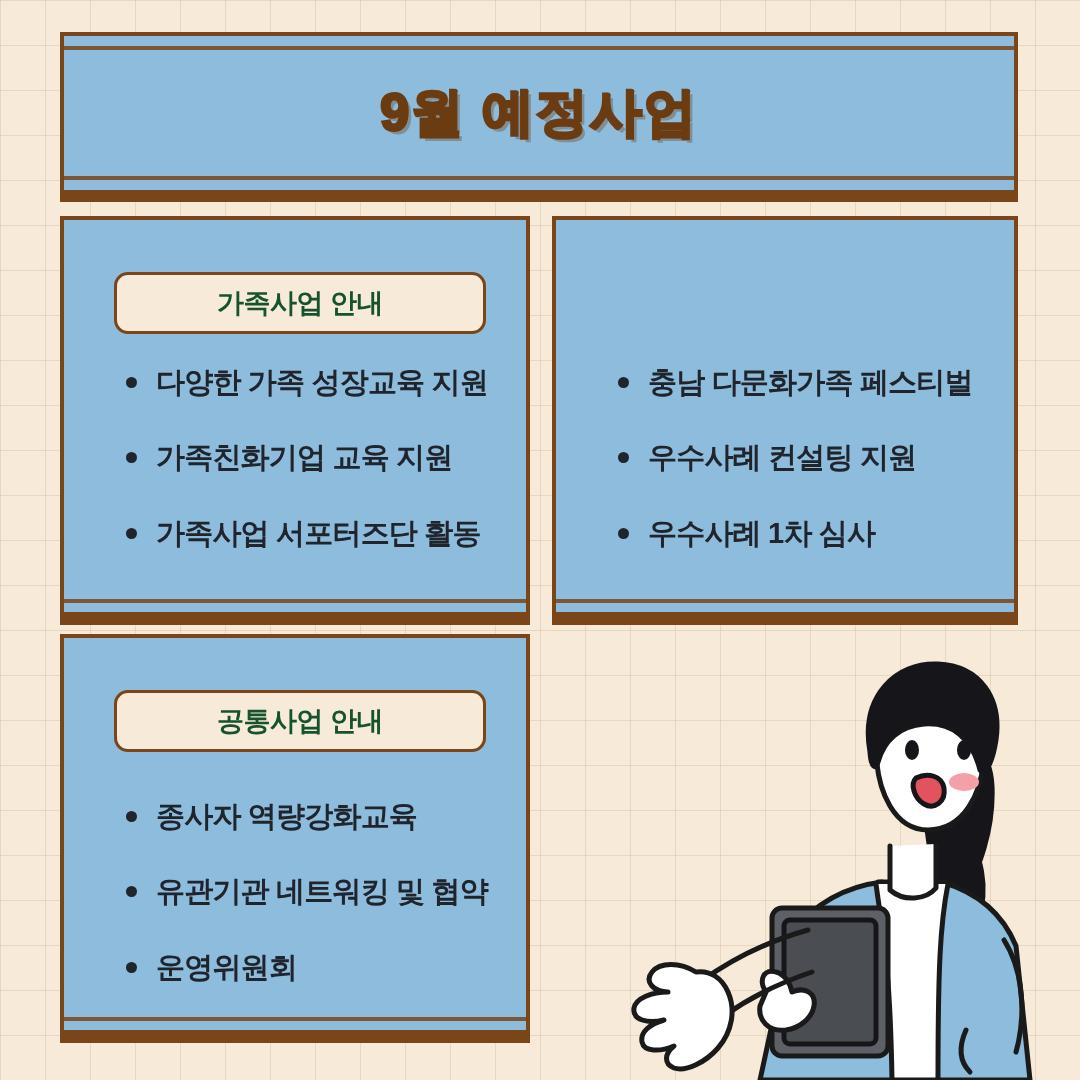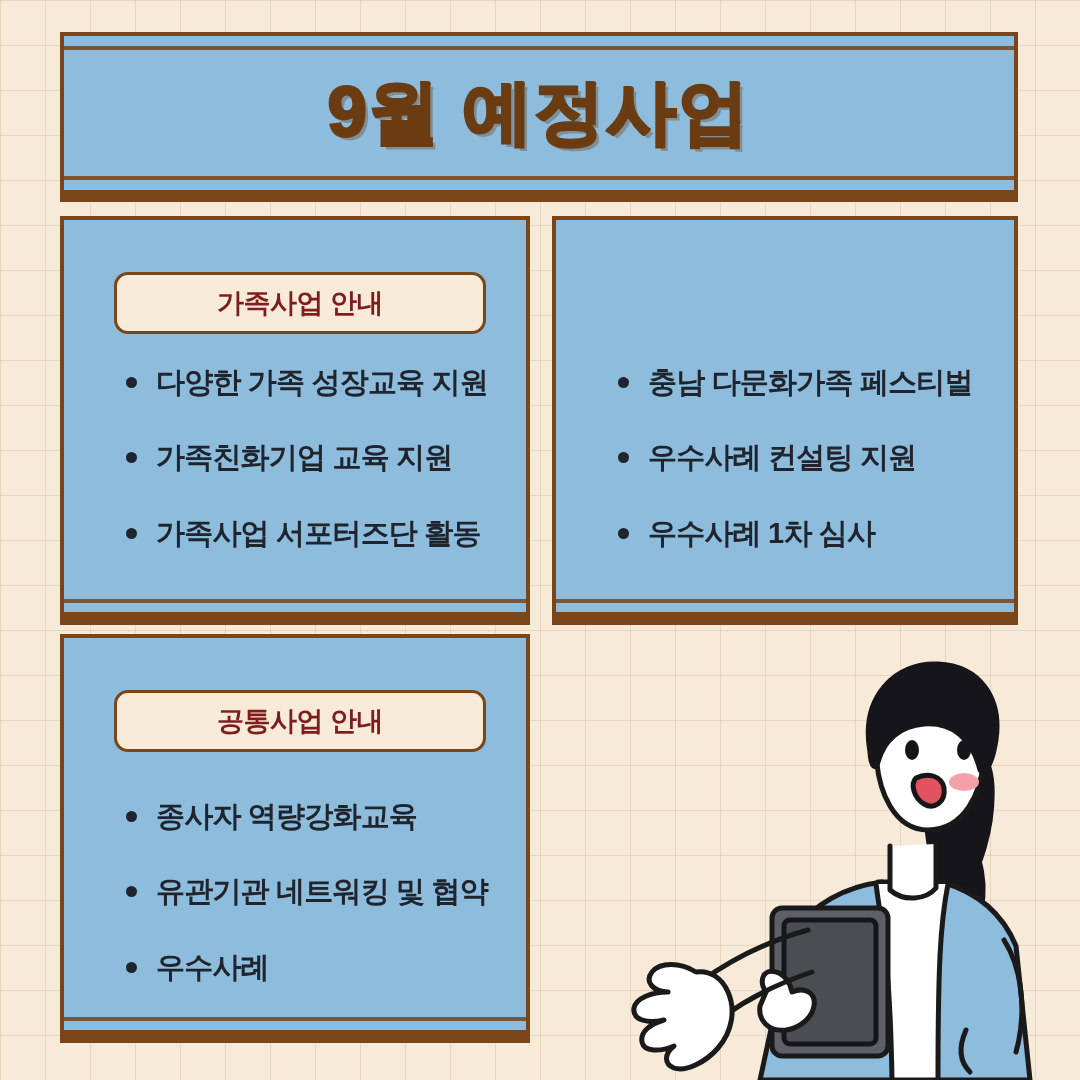--- a/index.html
+++ b/index.html
@@ -58,21 +58,21 @@
     top: auto;
     bottom: 10px;
   }
   .title-text {
     position: absolute;
     left: 0;
     right: 0;
     top: 50%;
     transform: translateY(-50%);
     text-align: center;
-    font-size: 70px;
+    font-size: 52px;
     font-weight: bold;
     letter-spacing: 2px;
     color: #6b3b11;
     -webkit-text-stroke: 3px #6b3b11;
     text-shadow: 4px 4px 0 rgba(107,59,17,0.35);
   }
 
   
   .card {
     position: absolute;
@@ -102,21 +102,21 @@
     height: 62px;
     background: #f7ead9;
     border: 3px solid #7a4518;
     border-radius: 14px;
     box-sizing: border-box;
     display: flex;
     align-items: center;
     justify-content: center;
     font-size: 27px;
     font-weight: bold;
-    color: #7f1d1d;
+    color: #14532d;
     letter-spacing: -0.5px;
   }
   .card-multi .pill { left: 46px; width: 372px; }
 
   ul.items {
     position: absolute;
     left: 44px;
     right: 24px;
     top: 144px;
     margin: 0;
@@ -185,21 +185,21 @@
       <li>우수사례 1차 심사</li>
     </ul>
     <div class="foot-line"></div>
   </div>
 
   <div class="card card-common">
     <div class="pill">공통사업 안내</div>
     <ul class="items">
       <li>종사자 역량강화교육</li>
       <li>유관기관 네트워킹 및 협약</li>
-      <li>우수사례</li>
+      <li>운영위원회</li>
     </ul>
     <div class="foot-line"></div>
   </div>
 
   <div class="illustration">
     <svg viewBox="0 0 520 480" width="520" height="480" xmlns="http://www.w3.org/2000/svg">
       <g stroke="#1a1a1a" stroke-width="5" stroke-linecap="round" stroke-linejoin="round" fill="none">
 
         <path d="M352 140 C392 118 430 140 432 186 C434 232 418 268 404 300 C398 316 386 322 376 312" fill="#16161a" stroke="#16161a"></path>
         <path d="M398 228 C424 250 428 290 418 322 C412 344 396 356 382 350 C372 346 370 330 378 316" fill="#16161a" stroke="#16161a"></path>

